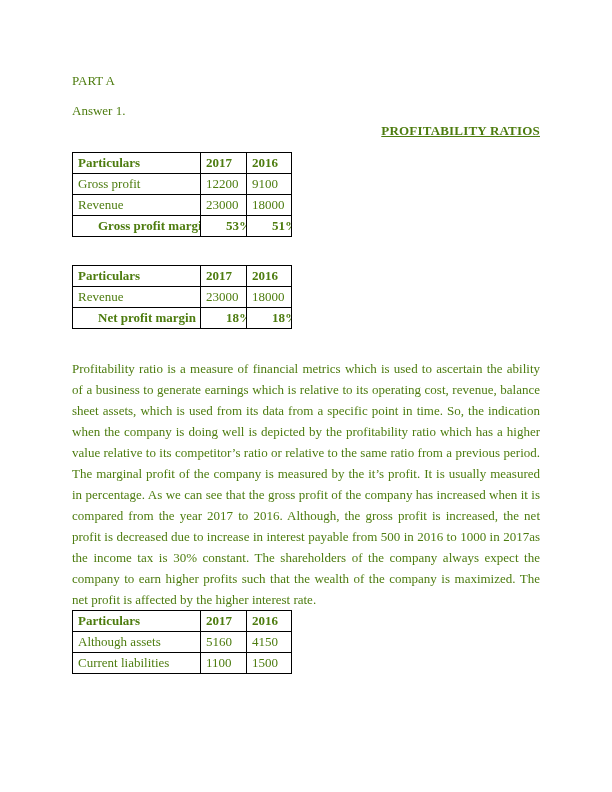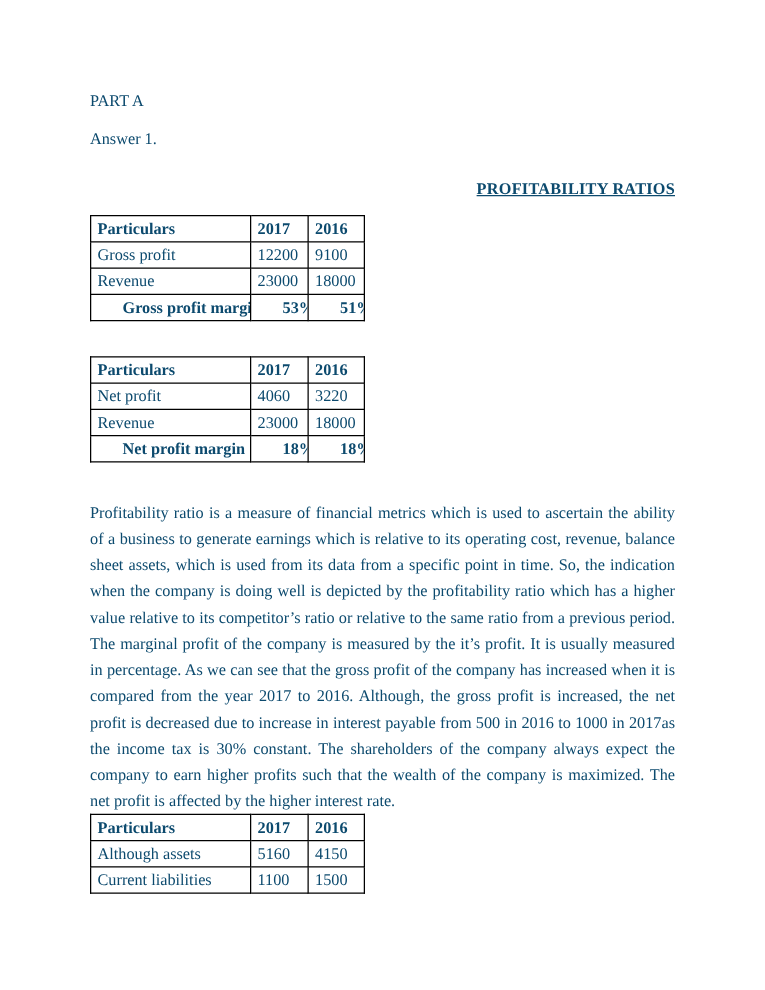--- a/index.html
+++ b/index.html
@@ -5,34 +5,34 @@
   html, body {
     margin: 0;
     padding: 0;
     background: #ffffff;
   }
   .page {
     position: relative;
     width: 612px;
     height: 792px;
     background: #ffffff;
-    color: #0c4a6e;
+    color: #4d7c0f;
     font-family: "Liberation Serif", "DejaVu Serif", serif;
     font-size: 13px;
     box-sizing: border-box;
     padding: 73px 72px 0 72px;
     overflow: hidden;
   }
   .plain-line {
     margin: 0;
     line-height: 15px;
     font-weight: normal;
   }
   .part-heading { margin-bottom: 15px; }
-  .answer-heading { margin-bottom: 25px; }
+  .answer-heading { margin-bottom: 5px; }
   .section-heading {
     margin: 0;
     font-size: 13px;
     font-weight: bold;
     text-decoration: underline;
     line-height: 15px;
     letter-spacing: 0.2px;
     text-align: right;
   }
   .heading-profitability { margin-bottom: 14px; }
@@ -122,25 +122,20 @@
       </colgroup>
     <thead>
       <tr>
         <th>Particulars</th>
         <th>2017</th>
         <th>2016</th>
       </tr>
     </thead>
     <tbody>
       <tr>
-        <td>Net profit</td>
-        <td>4060</td>
-        <td>3220</td>
-      </tr>
-      <tr>
         <td>Revenue</td>
         <td>23000</td>
         <td>18000</td>
       </tr>
       <tr class="bold-row">
         <td>Net profit margin</td>
         <td>18%</td>
         <td>18%</td>
       </tr>
     </tbody>

